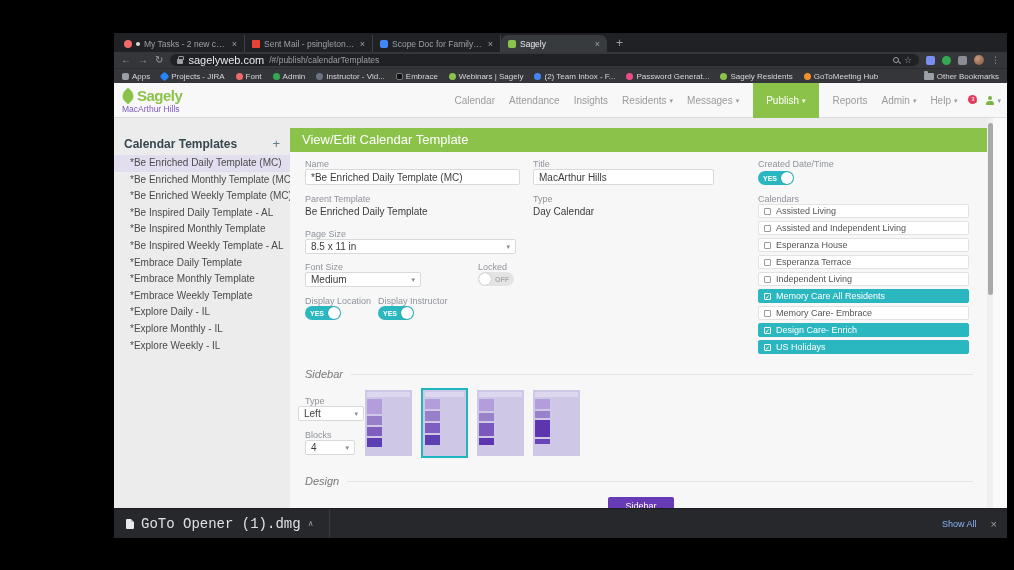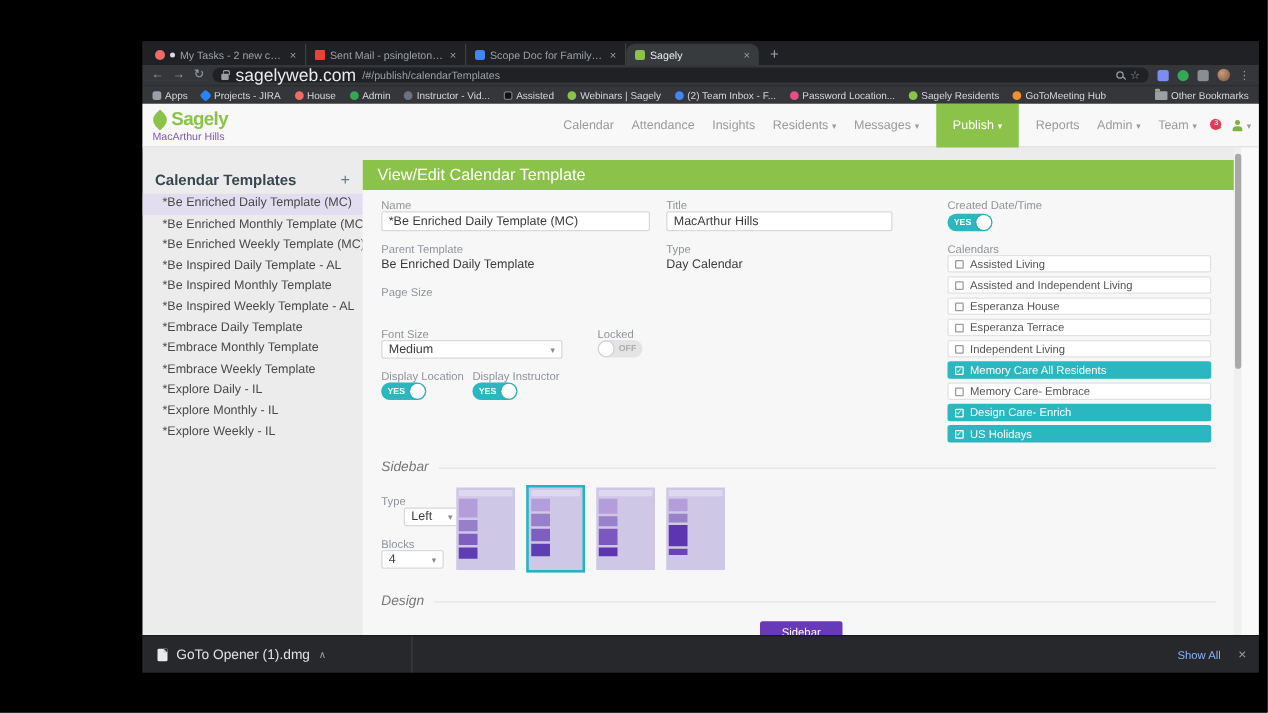--- a/index.html
+++ b/index.html
@@ -17,21 +17,21 @@
   .t-close { font-size:9px; color:#9aa0a6; flex:none; }
   .notif-dot { width:4px; height:4px; border-radius:50%; background:#dadce0; flex:none; }
   .newtab { color:#9aa0a6; font-size:12px; margin-left:9px; padding-bottom:2px; }
 
   
   .toolbar { height:16px; background:#35363a; display:flex; align-items:center; padding:0 7px; gap:7px; }
   .navbtn { color:#9aa0a6; font-size:10px; line-height:10px; }
   .urlpill { flex:1; height:12px; background:#202124; border-radius:6px; display:flex; align-items:center; padding:0 7px; gap:5px; }
   .lock { width:6px; height:5px; background:#9aa0a6; border-radius:1px; position:relative; margin-top:2px; flex:none; }
   .lock::before { content:""; position:absolute; top:-3px; left:1px; width:4px; height:3px; border:1px solid #9aa0a6; border-bottom:none; border-radius:2px 2px 0 0; }
-  .url-domain { color:#e8eaed; font-size:14px; }
+  .url-domain { color:#e8eaed; font-size:11px; }
   .url-path { color:#9aa0a6; font-size:8.5px; flex:1; }
   .mag { width:6px; height:6px; border:1px solid #9aa0a6; border-radius:50%; position:relative; flex:none; }
   .mag::after { content:""; position:absolute; width:3px; height:1px; background:#9aa0a6; transform:rotate(45deg); right:-3px; bottom:-1px; }
   .star { color:#9aa0a6; font-size:9px; flex:none; }
   .ext { width:9px; height:9px; border-radius:2px; flex:none; }
   .avatar { width:10px; height:10px; border-radius:50%; background:radial-gradient(circle at 35% 35%, #c89b7b, #7a5340); flex:none; }
   .dots3 { color:#9aa0a6; font-size:9px; flex:none; }
 
   
   .bookmarks { height:15px; background:#35363a; border-top:1px solid #2b2c2f; display:flex; align-items:center; padding:0 8px; gap:11px; font-size:8px; color:#d5d7da; }
@@ -101,21 +101,21 @@
   
   .sbar { position:absolute; right:14px; top:35px; bottom:0; width:6px; background:#f0f0f0; }
   .sbar .thumbbar { position:absolute; left:0.5px; top:5px; width:5px; height:172px; background:#a9a9a9; border-radius:3px; }
   .gutter { position:absolute; right:0; top:35px; bottom:0; width:14px; background:#fafafa; }
 
   
   .dl { height:30px; background:#27282b; border-top:1px solid #1a1b1d; display:flex; align-items:center; }
   .dl-chip { width:216px; height:100%; display:flex; align-items:center; gap:7px; padding:0 12px; border-right:1px solid #3a3b3e; }
   .fileic { width:8px; height:10px; background:#e8eaed; border-radius:1px; position:relative; flex:none; }
   .fileic::before { content:""; position:absolute; right:0; top:0; border-style:solid; border-width:0 3px 3px 0; border-color:#27282b #27282b #c5c8cc #c5c8cc; }
-  .dl-name { font-size:11px; color:#dfe1e5; white-space:nowrap; }
+  .dl-name { font-size:14px; color:#dfe1e5; white-space:nowrap;font-family:Liberation Mono, monospace; }
   .dl-caret { font-size:8px; color:#9aa0a6; }
   .dl-spacer { flex:1; }
   .showall { font-size:9px; color:#8ab4f8; margin-right:14px; }
   .dl-close { font-size:11px; color:#9aa0a6; margin-right:10px; }
 </style>
 </head>
 <body>
 
 <div class="stage">
 <div class="window">
@@ -167,45 +167,45 @@
     <span class="bm">
           <span class="bm-ic" style="background:#9aa0a6"></span>
           <span>Apps</span>
         </span>
     <span class="bm">
           <span class="bm-ic" style="background:#2684ff;transform:rotate(45deg)"></span>
           <span>Projects - JIRA</span>
         </span>
     <span class="bm">
           <span class="bm-ic" style="background:#f06a6a;border-radius:50%"></span>
-          <span>House</span>
+          <span>Font</span>
         </span>
     <span class="bm">
           <span class="bm-ic" style="background:#34a853;border-radius:50%"></span>
           <span>Admin</span>
         </span>
     <span class="bm">
           <span class="bm-ic" style="background:#6b7280;border-radius:50%"></span>
           <span>Instructor - Vid...</span>
         </span>
     <span class="bm">
           <span class="bm-ic" style="background:#111;border:1px solid #777"></span>
-          <span>Assisted</span>
+          <span>Embrace</span>
         </span>
     <span class="bm">
           <span class="bm-ic" style="background:#8bc34a;border-radius:50%"></span>
           <span>Webinars | Sagely</span>
         </span>
     <span class="bm">
           <span class="bm-ic" style="background:#4285f4;border-radius:50%"></span>
           <span>(2) Team Inbox - F...</span>
         </span>
     <span class="bm">
           <span class="bm-ic" style="background:#ea4c89;border-radius:50%"></span>
-          <span>Password Location...</span>
+          <span>Password Generat...</span>
         </span>
     <span class="bm">
           <span class="bm-ic" style="background:#8bc34a;border-radius:50%"></span>
           <span>Sagely Residents</span>
         </span>
     <span class="bm">
           <span class="bm-ic" style="background:#f68d2e;border-radius:50%"></span>
           <span>GoToMeeting Hub</span>
         </span>
     <span class="bm-spacer"></span>
@@ -246,21 +246,21 @@
               <span class="nav-caret">▾</span>
             </span>
         <span class="nav-item">
               <span>Reports</span>
             </span>
         <span class="nav-item">
               <span>Admin</span>
               <span class="nav-caret">▾</span>
             </span>
         <span class="nav-item">
-              <span>Team</span>
+              <span>Help</span>
               <span class="nav-caret">▾</span>
             </span>
         <span class="bellwrap">
           <span class="bell"></span>
           <span class="badge">3</span>
         </span>
         <span class="nav-item">
               <span class="person"></span>
               <span class="nav-caret">▾</span>
             </span>
@@ -337,23 +337,27 @@
       <div class="calrow on" style="top:205px">
             <span class="cb">✓</span>
             <span>Design Care- Enrich</span>
           </div>
       <div class="calrow on" style="top:222px">
             <span class="cb">✓</span>
             <span>US Holidays</span>
           </div>
 
       <span class="flabel" style="left:15px;top:111px">Page Size</span>
+      <div class="fselect" style="left:15px;top:121px;width:211px">
+            <span>8.5 x 11 in</span>
+            <span class="caret">▾</span>
+          </div>
 
       <span class="flabel" style="left:15px;top:144px">Font Size</span>
-      <div class="fselect" style="left:15px;top:154px;width:145px">
+      <div class="fselect" style="left:15px;top:154px;width:116px">
             <span>Medium</span>
             <span class="caret">▾</span>
           </div>
       <span class="flabel" style="left:188px;top:144px">Locked</span>
       <span class="toggle off" style="left:188px;top:154px">
             <span class="t-txt">OFF</span>
             <span class="t-knob"></span>
           </span>
 
       <span class="flabel" style="left:15px;top:178px">Display Location</span>
@@ -366,21 +370,21 @@
             <span class="t-txt">YES</span>
             <span class="t-knob"></span>
           </span>
 
       <div class="sechead" style="top:250px">
             <span>Sidebar</span>
             <span class="line"></span>
           </div>
 
       <span class="flabel" style="left:15px;top:278px">Type</span>
-      <div class="fselect" style="left:33px;top:288px;width:45px">
+      <div class="fselect" style="left:8px;top:288px;width:66px">
             <span>Left</span>
             <span class="caret">▾</span>
           </div>
       <span class="flabel" style="left:15px;top:312px">Blocks</span>
       <div class="fselect" style="left:15px;top:322px;width:50px">
             <span>4</span>
             <span class="caret">▾</span>
           </div>
 
       <div class="thumbrow">

